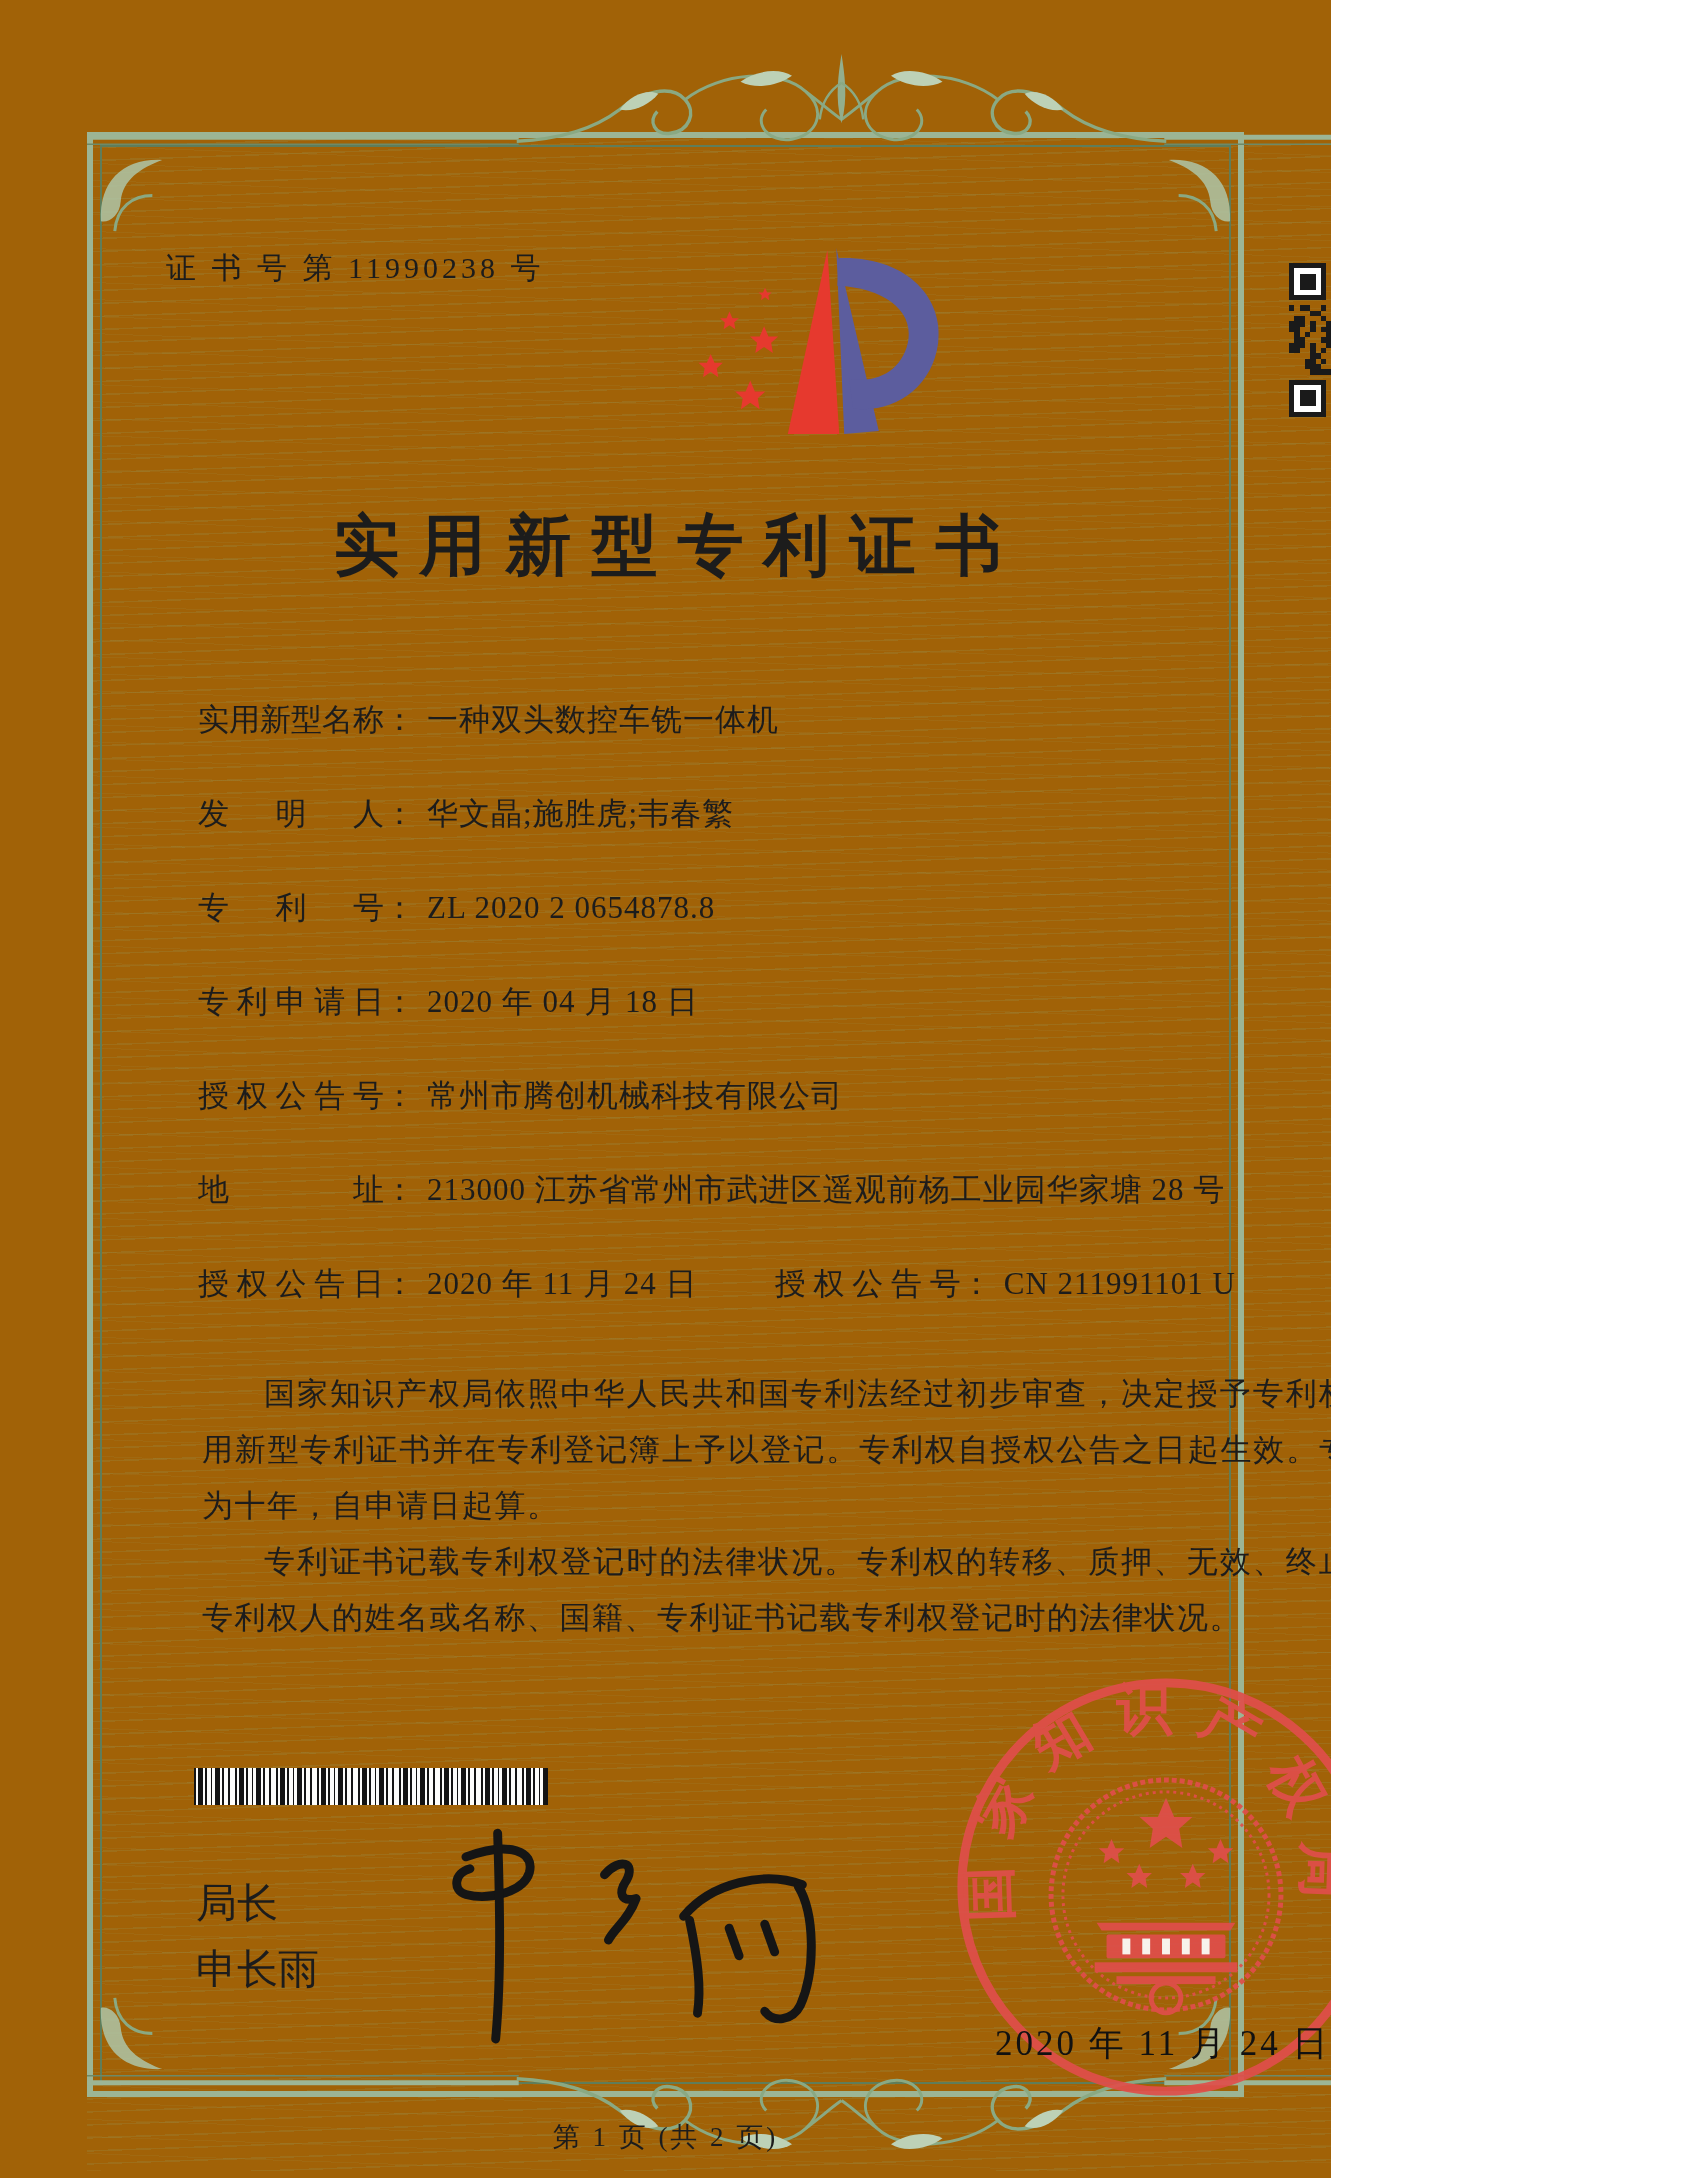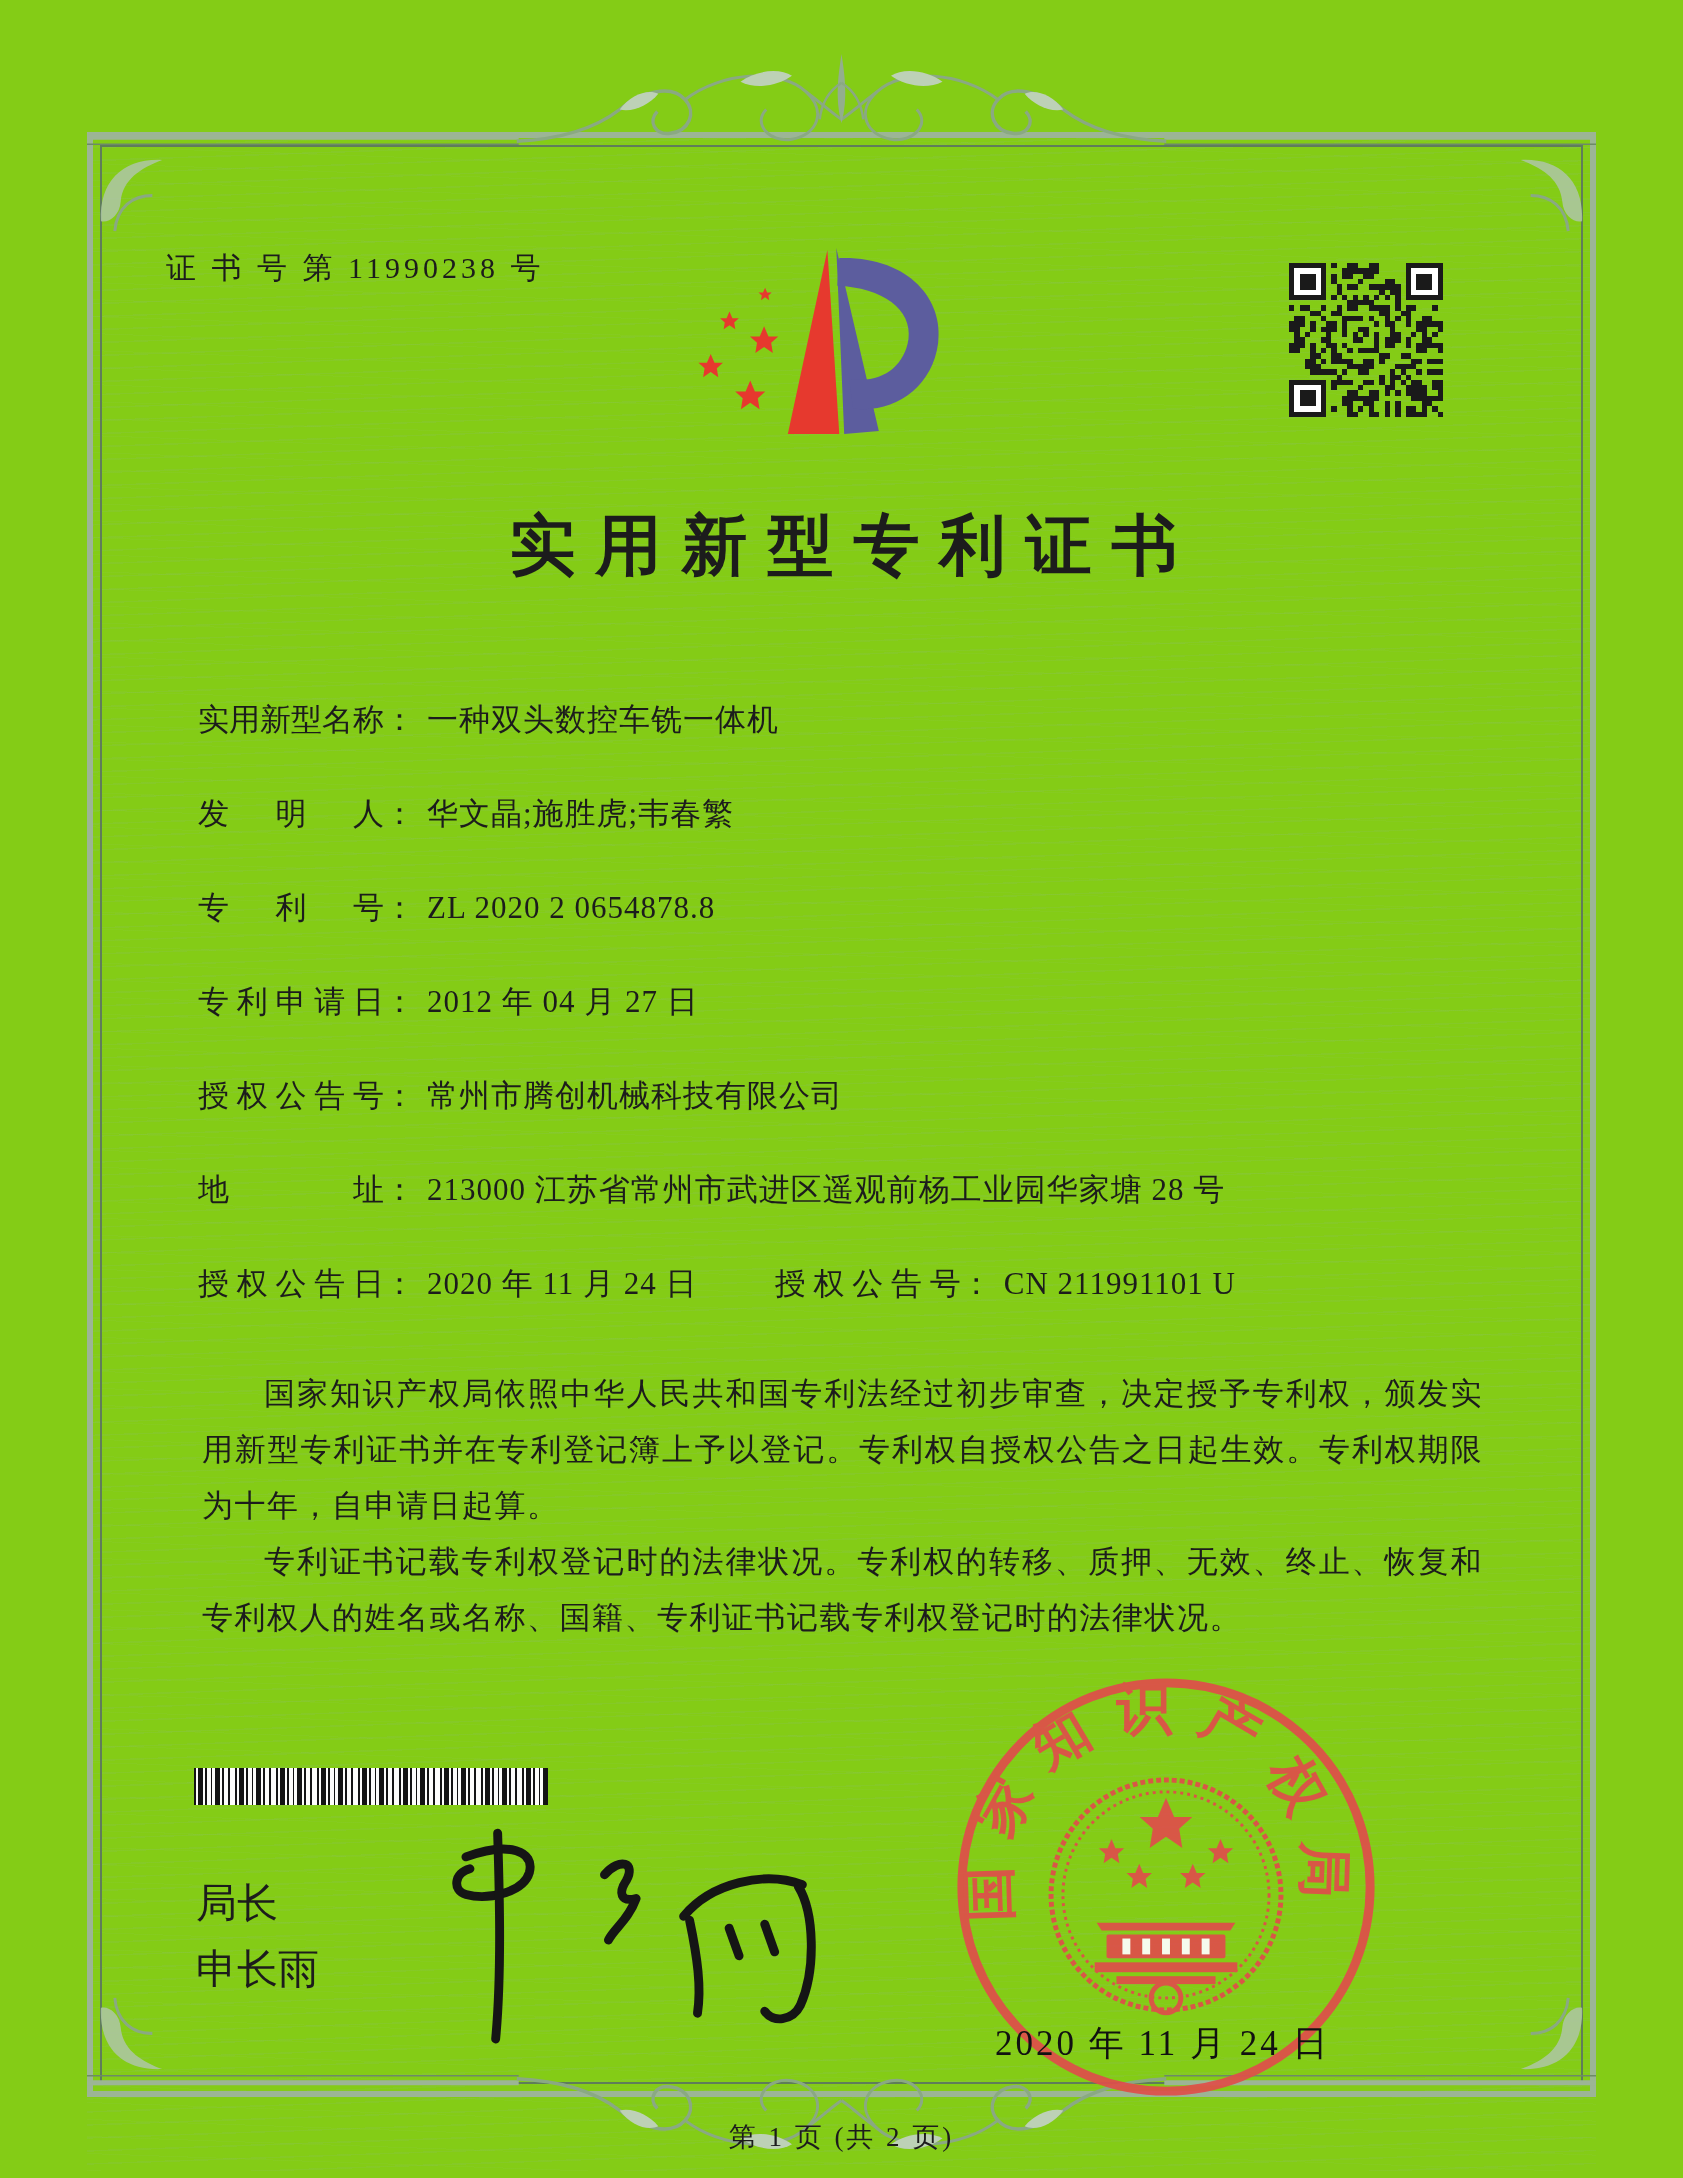--- a/index.html
+++ b/index.html
@@ -1,19 +1,19 @@
 <!DOCTYPE html>
 <html><head>
 <meta charset="utf-8">
 <style>
   html,body{margin:0;padding:0;background:#ffffff;}
   .page{
     position:relative;
-    width:1683px;height:2178px;
-    background:#84cc16;
+    width:1331px;height:2178px;
+    background:#a16207;
     overflow:hidden;
     font-family:"Liberation Serif","DejaVu Serif",serif;
     color:#1c1c1c;
   }
   
   .guilloche{
     position:absolute;left:87px;top:134px;width:1509px;height:2037px;
     background:
       repeating-linear-gradient(178deg, rgba(140,185,140,0.14) 0 1.5px, rgba(255,255,255,0) 1.5px 13px),
       repeating-linear-gradient(2deg, rgba(150,195,150,0.07) 0 1px, rgba(255,255,255,0) 1px 17px);
@@ -480,21 +480,21 @@
     <div class="frow">
       <span class="flabel">实用新型名称</span><span class="fcolon">：</span><span class="fvalue">一种双头数控车铣一体机</span>
     </div>
     <div class="frow">
       <span class="flabel">发明人</span><span class="fcolon">：</span><span class="fvalue">华文晶;施胜虎;韦春繁</span>
     </div>
     <div class="frow">
       <span class="flabel">专利号</span><span class="fcolon">：</span><span class="fvalue">ZL 2020 2 0654878.8</span>
     </div>
     <div class="frow">
-      <span class="flabel">专利申请日</span><span class="fcolon">：</span><span class="fvalue">2012 年 04 月 27 日</span>
+      <span class="flabel">专利申请日</span><span class="fcolon">：</span><span class="fvalue">2020 年 04 月 18 日</span>
     </div>
     <div class="frow">
       <span class="flabel">授权公告号</span><span class="fcolon">：</span><span class="fvalue">常州市腾创机械科技有限公司</span>
     </div>
     <div class="frow">
       <span class="flabel">地址</span><span class="fcolon">：</span><span class="fvalue">213000 江苏省常州市武进区遥观前杨工业园华家塘 28 号</span>
     </div>
     <div class="frow">
       <span class="fgroup first">
         <span class="flabel">授权公告日</span><span class="fcolon">：</span><span class="fvalue">2020 年 11 月 24 日</span>

